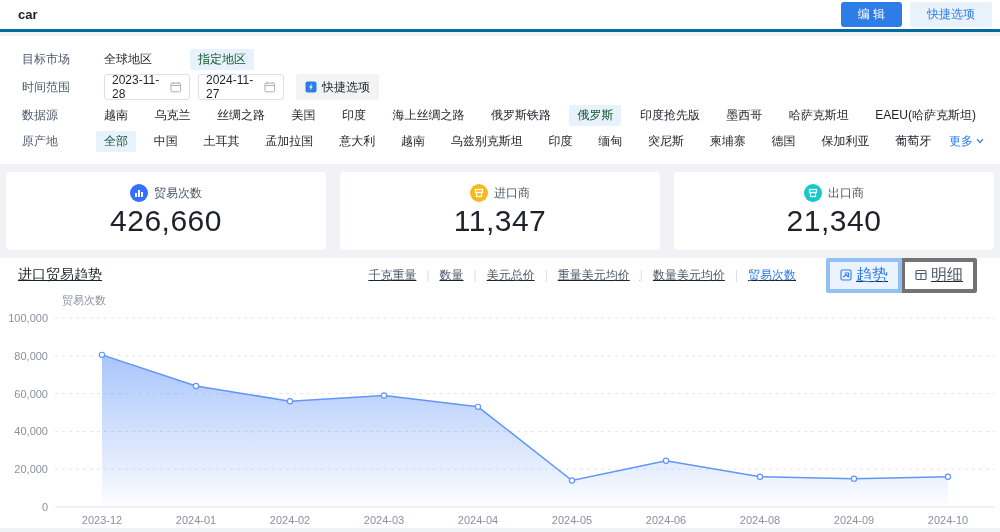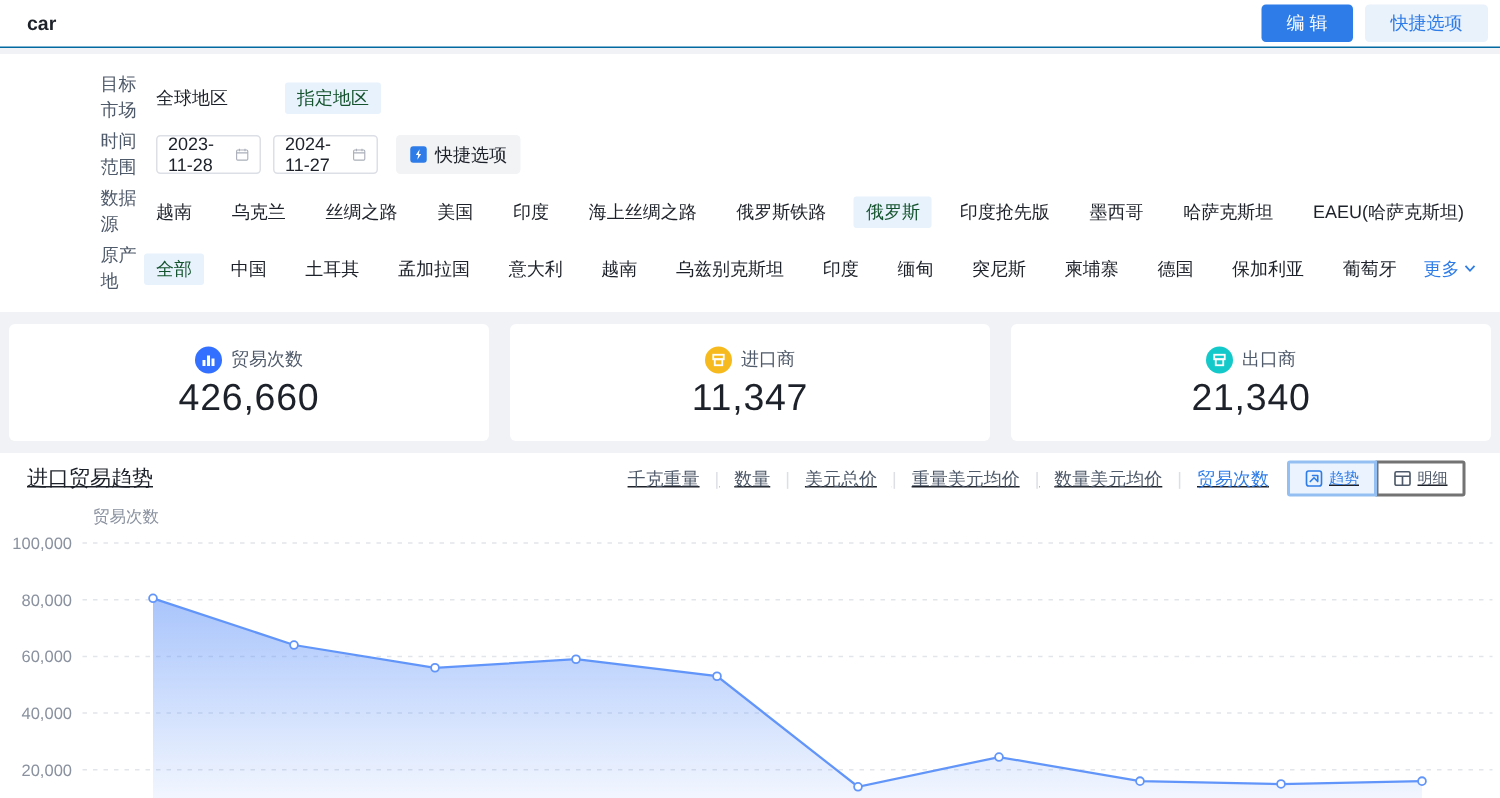--- a/index.html
+++ b/index.html
@@ -6,72 +6,72 @@
   html,body { width:1000px; height:532px; overflow:hidden; }
   body {
     font-family: "Liberation Sans", "DejaVu Sans", sans-serif;
     font-size:12px; color:#1d2129; background:#f0f2f5;
   }
   .panel { background:#fff; }
 
   
   .topbar {
     height:32px; display:flex; align-items:center; justify-content:space-between;
-    padding:0 8px 0 18px; background:#fff; border-bottom:1px solid #0369a1;
+    padding:0 8px 0 18px; background:#fff; border-bottom:3px solid #0369a1;
   }
   .topbar-title { font-size:13px; font-weight:700; color:#1d2129; }
   .topbar-actions { display:flex; gap:8px; }
   .btn { border:none; border-radius:3px; font-size:12px; padding:4px 17px; cursor:pointer;
          font-family:inherit; }
   .btn-primary { background:#2e7ce8; color:#fff; }
   .btn-light   { background:#e9f1fb; color:#2e7ce8; }
 
   
   .filters { margin-top:4px; padding:10px 16px 10px 0; }
   .frow { display:flex; align-items:center; min-height:26px; padding:2px 0; }
-  .flabel { width:96px; text-align:left; padding-left:67px; color:#4e5969; flex:none; }
+  .flabel { width:96px; text-align:left; padding-left:22px; color:#4e5969; flex:none; }
   .fopts { display:flex; align-items:center; gap:30px; }
   .fopts-spread { flex:1; justify-content:space-between; gap:8px; }
   .chip { color:#1d2129; padding:2px 8px; border-radius:2px; cursor:pointer; white-space:nowrap; }
   .chip.sel { background:#e7f2fd; color:#14532d; }
   .more-link { color:#2e7ce8; cursor:pointer; white-space:nowrap; display:inline-flex; align-items:center; gap:3px; }
 
   .date-input {
     display:flex; align-items:center; justify-content:space-between;
-    width:70px; height:26px; border:1px solid #dcdfe6; border-radius:3px;
+    width:86px; height:26px; border:1px solid #dcdfe6; border-radius:3px;
     padding:0 7px; color:#1d2129; background:#fff; cursor:pointer;
   }
   .quick-btn {
     display:inline-flex; align-items:center; gap:5px; height:26px; padding:0 9px;
     background:#f2f3f5; border:none; border-radius:3px; color:#1d2129; cursor:pointer;
     font-family:inherit; font-size:12px;
   }
 
   
   .cards { display:flex; gap:14px; padding:8px 6px 0 6px; }
   .card { flex:1; background:#fff; border-radius:4px; height:78px;
           display:flex; flex-direction:column; align-items:center; justify-content:center; }
   .card-top { display:flex; align-items:center; gap:6px; color:#4e5969; }
   .badge { width:18px; height:18px; border-radius:50%; display:inline-flex;
            align-items:center; justify-content:center; }
-  .card-value { font-size:25px; color:#1d2129; margin-top:2px; letter-spacing:0.5px; }
+  .card-value { font-size:30px; color:#1d2129; margin-top:2px; letter-spacing:0.5px; }
 
   
   .chart-panel { margin-top:8px; height:270px; }
   .chart-head { display:flex; align-items:center; justify-content:space-between;
                 height:34px; padding:0 23px 0 18px;text-decoration:underline; }
   .chart-title { font-size:14px; color:#1d2129; font-weight:500; }
-  .metric-row { display:flex; align-items:center; gap:0; color:#4e5969; }
+  .metric-row { display:flex; align-items:center; gap:18px; color:#4e5969; }
   .metric { cursor:pointer; white-space:nowrap; }
   .metric.sel { color:#2e7ce8; }
   .mdiv { color:#dcdfe6; }
   .toggle-group { display:inline-flex; margin-left:12px; }
   .toggle { display:inline-flex; align-items:center; gap:4px; padding:3px 10px;
-            border:2px solid #737373; background:#fff; color:#4e5969; cursor:pointer;
-            font-family:inherit; font-size:10px; }
+            border:4px solid #737373; background:#fff; color:#4e5969; cursor:pointer;
+            font-family:inherit; font-size:16px; }
   .toggle.sel { border-color:#93bff2; background:#eaf3fe; color:#2e7ce8; position:relative; z-index:1; }
   .toggle:first-child { border-radius:2px 0 0 2px; }
   .toggle:last-child  { border-radius:0 2px 2px 0; margin-left:-1px; }
   .chart-svg-wrap { width:1000px; height:236px; }
   text { font-family:"Liberation Sans","DejaVu Sans",sans-serif; }
 </style>
 </head>
 <body>
 
 <div class="topbar">

